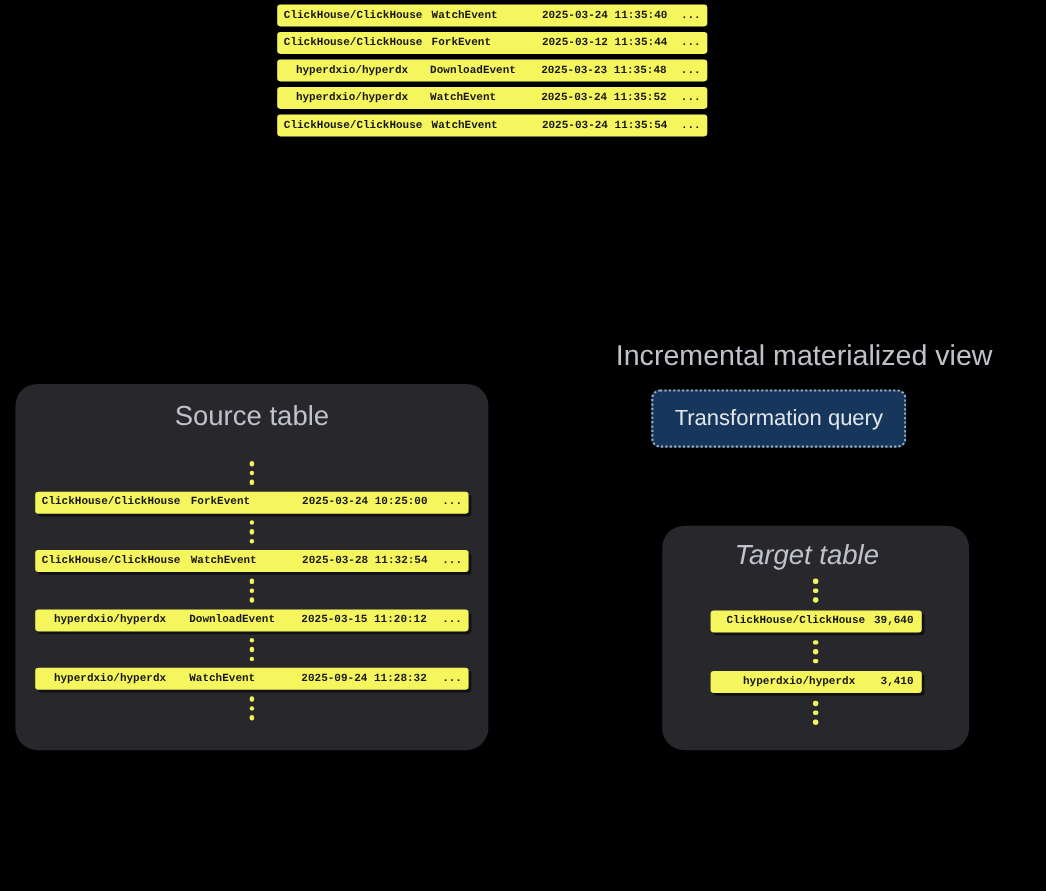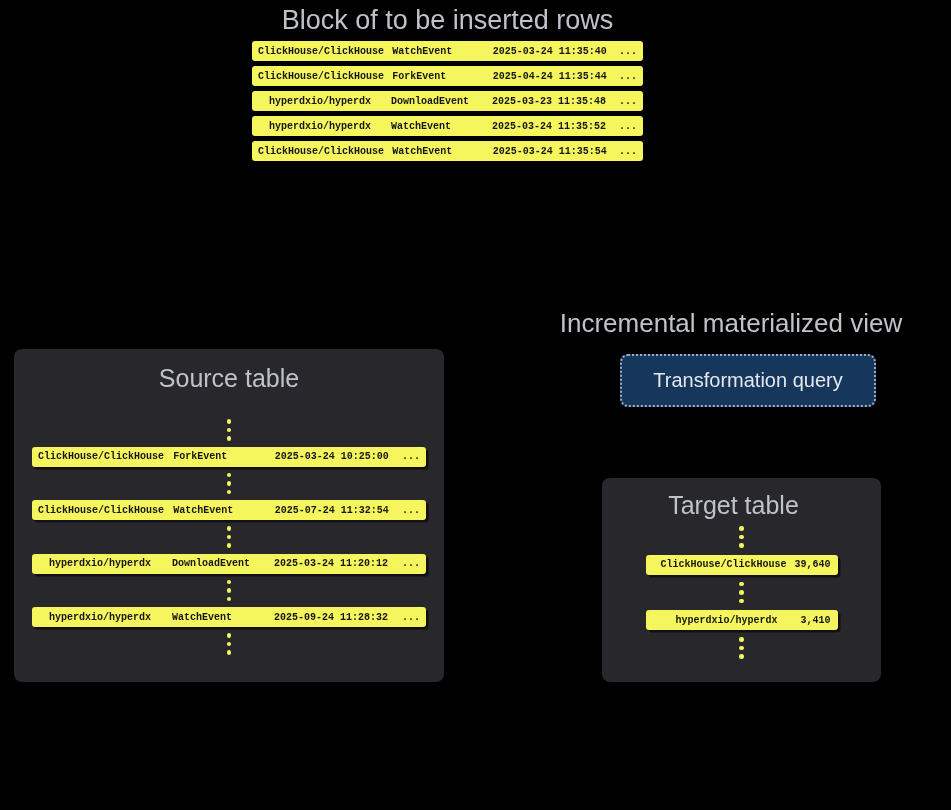--- a/index.html
+++ b/index.html
@@ -55,74 +55,73 @@
   }
   #insert-block h1 {
     font-size: 27px; line-height: 32px; margin: 0 0 5px 0;
   }
   #insert-block .rows { display: flex; flex-direction: column; gap: 5px; }
 
   
   .card {
     position: absolute;
     background: #27272c;
-    border-radius: 8px;
+    border-radius: 20px;
   }
   .card h2 {
     font-size: 25px; line-height: 30px;
   }
   .card-body {
     display: flex; flex-direction: column; align-items: center;
   }
 
   #source-card { left: 14px; top: 349px; width: 430px; height: 333px; }
   #source-card h2 { margin: 14px 0 0 0; }
   #source-card .card-body { margin-top: 26px; gap: 6px; }
   #source-card .yrow { width: 394px; }
 
   #target-card { left: 602px; top: 478px; width: 279px; height: 204px; }
-  #target-card h2 { margin: 12px 16px 0 0; }
+  #target-card h2 { margin: 12px 16px 0 0; font-style: italic; }
   #target-card .card-body { margin-top: 6px; gap: 7px; }
   #target-card .yrow { width: 192px; padding: 0 7px; }
   #target-card .t-repo  { flex: 1; text-align: center; }
   #target-card .t-count { text-align: center; }
 
   
   #mv-title {
     position: absolute;
     left: 506px; top: 308px; width: 450px;
     font-size: 26px; line-height: 30px;
   }
   #query-button {
     position: absolute;
-    left: 620px; top: 354px; width: 256px; height: 53px;
+    left: 592px; top: 354px; width: 232px; height: 53px;
     background: #17365c;
     border: 2px dotted rgba(190, 203, 222, 0.8);
     border-radius: 8px;
     display: flex; align-items: center; justify-content: center;
     font-size: 20px; color: #e3e7ec;
     cursor: pointer;
   }
 </style>
 </head>
 <body>
 
 <section id="insert-block">
-  <h1 class="big-title">Block of to be inserted rows</h1>
   <div class="rows">
     <div class="yrow">
       <span class="c1">ClickHouse/ClickHouse</span>
       <span class="c2">WatchEvent</span>
       <span class="c3">2025-03-24 11:35:40</span>
       <span class="c4">...</span>
     </div>
     <div class="yrow">
       <span class="c1">ClickHouse/ClickHouse</span>
       <span class="c2">ForkEvent</span>
-      <span class="c3">2025-04-24 11:35:44</span>
+      <span class="c3">2025-03-12 11:35:44</span>
       <span class="c4">...</span>
     </div>
     <div class="yrow">
       <span class="c1">hyperdxio/hyperdx</span>
       <span class="c2">DownloadEvent</span>
       <span class="c3">2025-03-23 11:35:48</span>
       <span class="c4">...</span>
     </div>
     <div class="yrow">
       <span class="c1">hyperdxio/hyperdx</span>
@@ -154,32 +153,32 @@
       <span class="c4">...</span>
     </div>
     <div class="dots">
         <i></i>
         <i></i>
         <i></i>
       </div>
     <div class="yrow">
       <span class="c1">ClickHouse/ClickHouse</span>
       <span class="c2">WatchEvent</span>
-      <span class="c3">2025-07-24 11:32:54</span>
+      <span class="c3">2025-03-28 11:32:54</span>
       <span class="c4">...</span>
     </div>
     <div class="dots">
         <i></i>
         <i></i>
         <i></i>
       </div>
     <div class="yrow">
       <span class="c1">hyperdxio/hyperdx</span>
       <span class="c2">DownloadEvent</span>
-      <span class="c3">2025-03-24 11:20:12</span>
+      <span class="c3">2025-03-15 11:20:12</span>
       <span class="c4">...</span>
     </div>
     <div class="dots">
         <i></i>
         <i></i>
         <i></i>
       </div>
     <div class="yrow">
       <span class="c1">hyperdxio/hyperdx</span>
       <span class="c2">WatchEvent</span>

